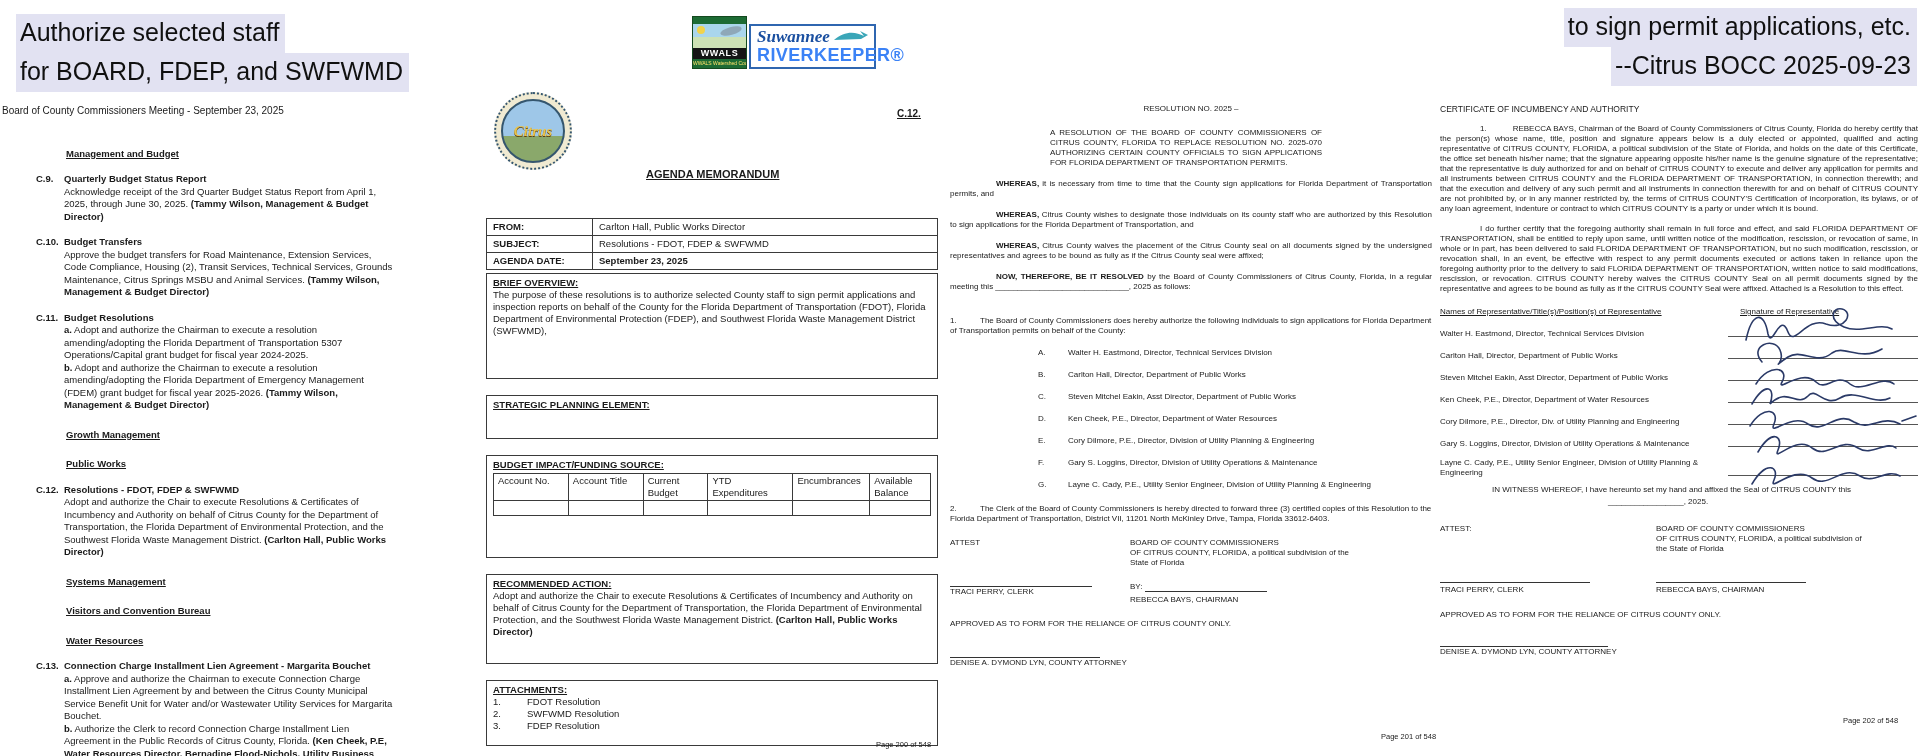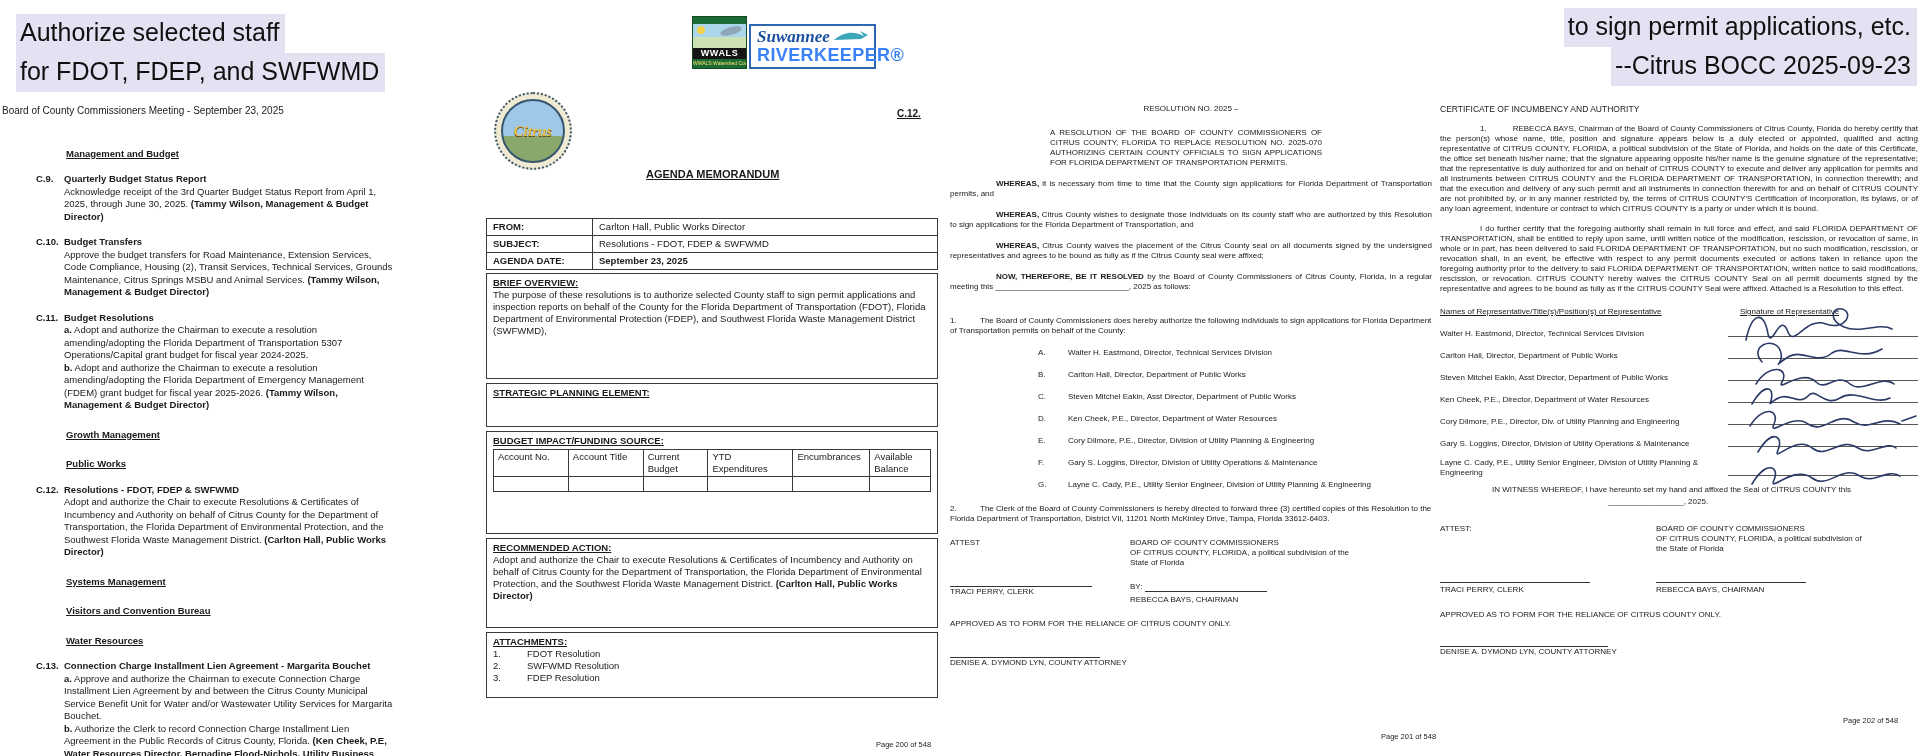--- a/index.html
+++ b/index.html
@@ -46,21 +46,21 @@
   
   #seal { left:494px; top:92px; width:78px; height:78px; border-radius:50%; background:#f0ead2;
           border:2px dotted #35566e; display:flex; align-items:center; justify-content:center; }
   .seal-inner { width:64px; height:64px; border-radius:50%; border:2px solid #35566e;
                 background:linear-gradient(#9ec7e8 58%, #8aa86b 58%); display:flex;
                 align-items:center; justify-content:center; }
   .seal-text { font-family:"Liberation Serif", serif; font-weight:bold; font-style:italic;
                color:#e8c24a; font-size:15px; text-shadow:0 1px 0 #5a3c10; }
   #memo-title { left:646px; top:168px; font-size:11px; font-weight:bold; text-decoration:underline; }
   #memo { left:486px; top:218px; width:452px; font-size:9.5px; line-height:12px; }
-  .memo-box { border:1px solid #3a3a3a; background:#fff; padding:3px 6px; margin-bottom:4px; }
+  .memo-box { border:1px solid #3a3a3a; background:#fff; padding:3px 6px; margin-bottom:16px; }
   .m-head { font-weight:bold; text-decoration:underline; }
   table.m-info { width:100%; border-collapse:collapse; margin-bottom:3px; }
   table.m-info td { border:1px solid #3a3a3a; padding:2px 6px; height:17px; }
   .m-label { width:106px; font-weight:bold; }
   .m-bold { font-weight:bold; }
   .m-brief { height:106px; } .m-strategic { height:44px; } .m-budget { height:103px; }
   .m-rec { height:90px; } .m-att { height:66px; }
   table.m-btable { width:100%; border-collapse:collapse; margin-top:2px; }
   .m-btable th, .m-btable td { border:1px solid #3a3a3a; font-weight:normal; text-align:left;
                                padding:1px 4px; vertical-align:top; }
@@ -117,21 +117,21 @@
   .pfooter { position:absolute; font-size:7.5px; color:#222; }
   #f200 { left:876px; top:740px; } #f201 { left:1381px; top:732px; } #f202 { left:1843px; top:716px; }
 </style>
 </head>
 <body>
 
 <div id="canvas">
 
   <div id="annot-left" class="abs annot">
     <span class="hl">Authorize selected staff</span><br>
-    <span class="hl">for FDOT, FDEP, and SWFWMD</span>
+    <span class="hl">for BOARD, FDEP, and SWFWMD</span>
   </div>
   <div id="annot-right" class="abs annot">
     <span class="hl">to sign permit applications, etc.</span><br>
     <span class="hl">--Citrus BOCC 2025-09-23</span>
   </div>
 
   <div id="wwals" class="abs">
     <div class="wwals-top"></div>
     <div class="wwals-art">
       <div class="wwals-sun"></div>

